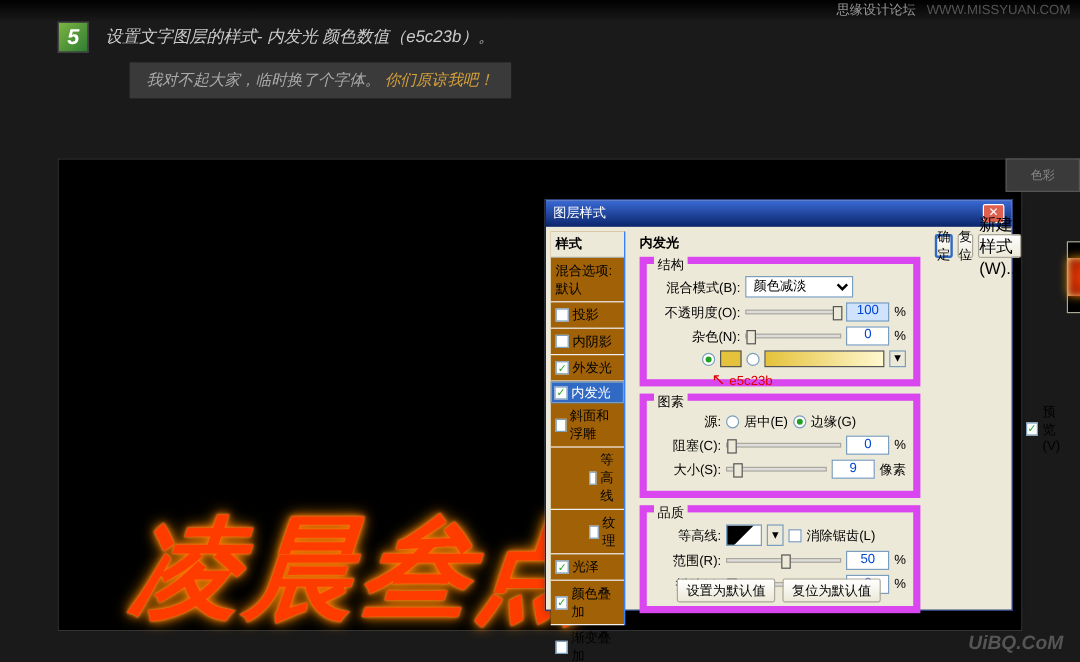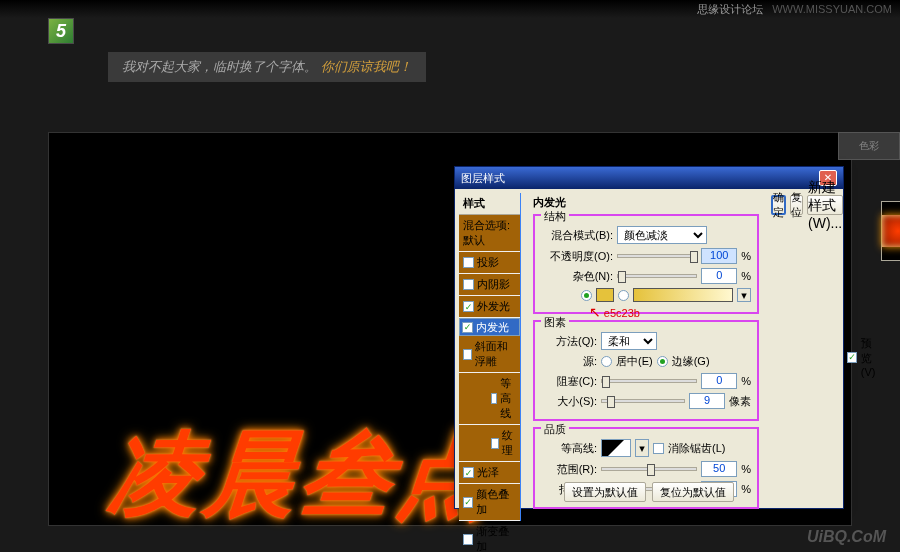--- a/index.html
+++ b/index.html
@@ -17,21 +17,21 @@
 .dlg-title{background:linear-gradient(#3a6ad4,#0a246a);color:#fff;height:22px;line-height:22px;padding:0 6px;display:flex;justify-content:space-between;align-items:center}
 .dlg-close{width:18px;height:16px;background:#e06050;border:1px solid #fff;color:#fff;text-align:center;line-height:14px;font-size:10px;border-radius:2px}
 .dlg-body{display:flex;height:336px}
 .dlg-left{width:84px;border-right:1px solid #3b82f6;background:#a16207;margin:4px}
 .dlg-left-hdr{background:#ece9d8;border-bottom:1px solid #aca899;padding:3px 4px;font-weight:bold}
 .dlg-left-item{padding:3px 4px;display:flex;align-items:center;gap:3px;border-bottom:1px solid #f0f0f0}
 .dlg-left-item.sub{padding-left:32px}
 .dlg-left-item.sel{background:#316ac5;color:#fff}
 .chk{width:11px;height:11px;border:1px solid #7b9ebd;background:#fff;display:inline-flex;align-items:center;justify-content:center;font-size:9px;color:#21a121}
 .dlg-mid{flex:1;padding:6px 8px}
-.gbox{border:2px solid #d946ef;padding:6px;margin-bottom:6px;position:relative}
+.gbox{border:6px solid #d946ef;padding:6px;margin-bottom:6px;position:relative}
 .gbox-title{position:absolute;top:-7px;left:6px;background:#ece9d8;padding:0 3px;font-size:11px}
 .frow{display:flex;align-items:center;gap:4px;margin:4px 0;font-size:11px}
 .frow label{display:inline-block;text-align:right}
 .sel{border:1px solid #7b9ebd;background:#fff;height:18px;padding:0 2px;font-size:11px}
 .numbox{width:36px;height:16px;border:1px solid #7b9ebd;background:#fff;text-align:center;font-size:11px;color:#0046d5}
 .slider{flex:1;height:4px;background:#ddd;border:1px solid #aca899;position:relative;min-width:60px}
 .slider-thumb{position:absolute;top:-4px;width:8px;height:12px;background:#ece9d8;border:1px solid #555}
 .radio{width:11px;height:11px;border:1px solid #7b9ebd;border-radius:50%;background:#fff;display:inline-flex;align-items:center;justify-content:center}
 .radio.on::after{content:"";width:5px;height:5px;background:#21a121;border-radius:50%}
 .swatch{width:18px;height:14px;border:1px solid #555}
@@ -49,20 +49,21 @@
 </head>
 <body>
 
 <div class="topbar">
   <span>思缘设计论坛</span>
   <span style="color:#555;margin-left:6px">WWW.MISSYUAN.COM</span>
 </div>
 
 <div class="step-row">
   <div class="step-badge">5</div>
+  <div class="step-text">设置文字图层的样式- 内发光 颜色数值（e5c23b）。</div>
 </div>
 
 <div class="quote-row">
   <span>我对不起大家，临时换了个字体。</span>
   <span class="hl">你们原谅我吧！</span>
 </div>
 
 <div class="canvas">
   <div class="glow-text">凌晨叁点</div>
 </div>
@@ -166,24 +167,20 @@
           <span class="anno" style="left:48px;top:16px">
             <span class="anno-arrow">↖</span>
             <span>e5c23b</span>
           </span>
         </div>
       </div>
 
       <div class="gbox">
         <div class="gbox-title">图素</div>
         <div class="frow">
-          <label style="width:56px">方法(Q):</label>
-          <select class="sel" style="width:56px"><option>柔和</option></select>
-        </div>
-        <div class="frow">
           <label style="width:56px">源:</label>
           <span class="radio"></span>
           <span>居中(E)</span>
           <span class="radio on"></span>
           <span>边缘(G)</span>
         </div>
         <div class="frow">
           <label style="width:56px">阻塞(C):</label>
           <div class="slider">
               <div class="slider-thumb" style="left:0"></div>

